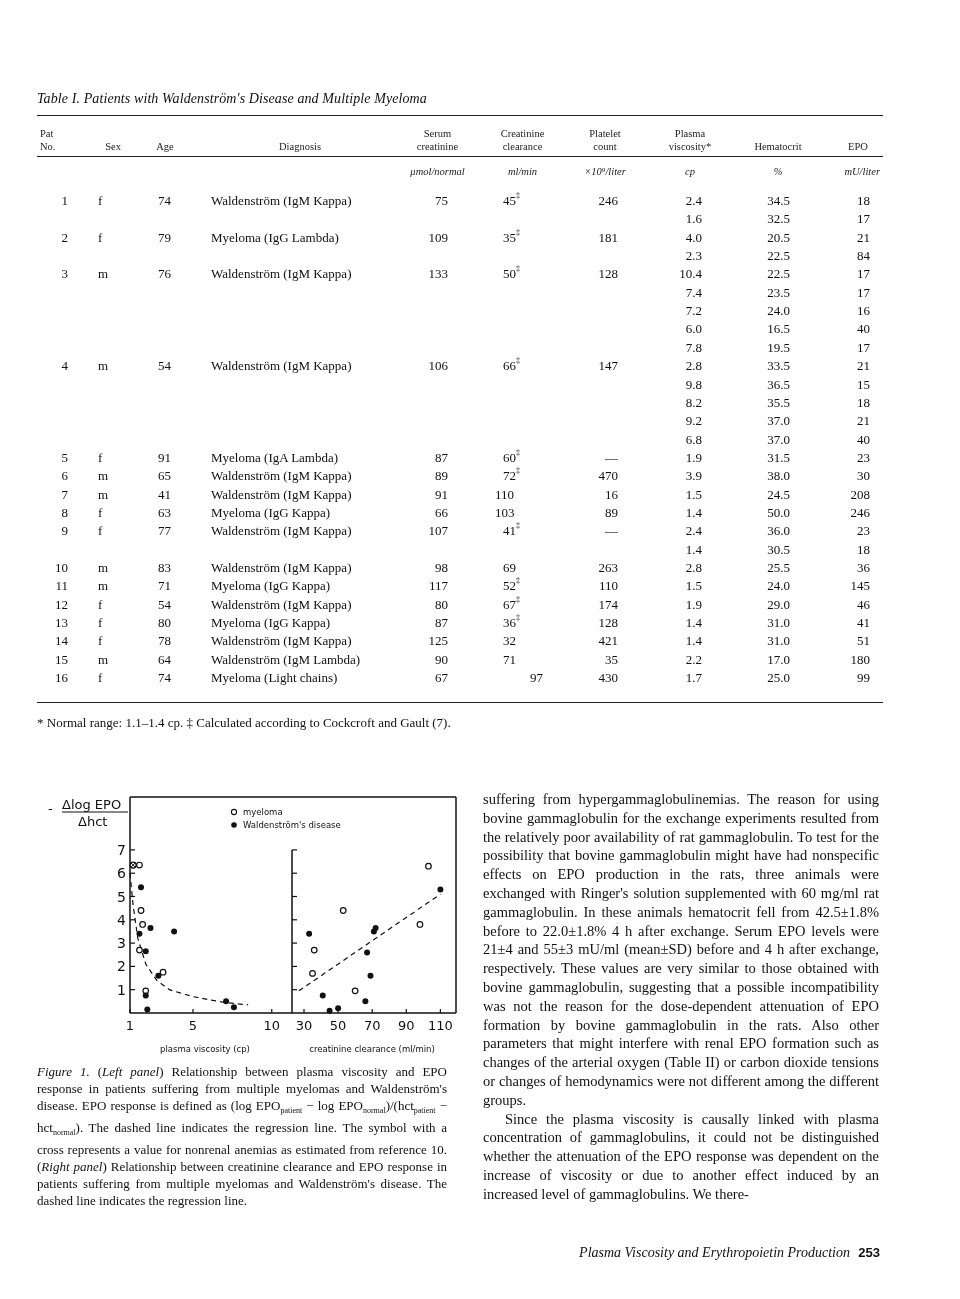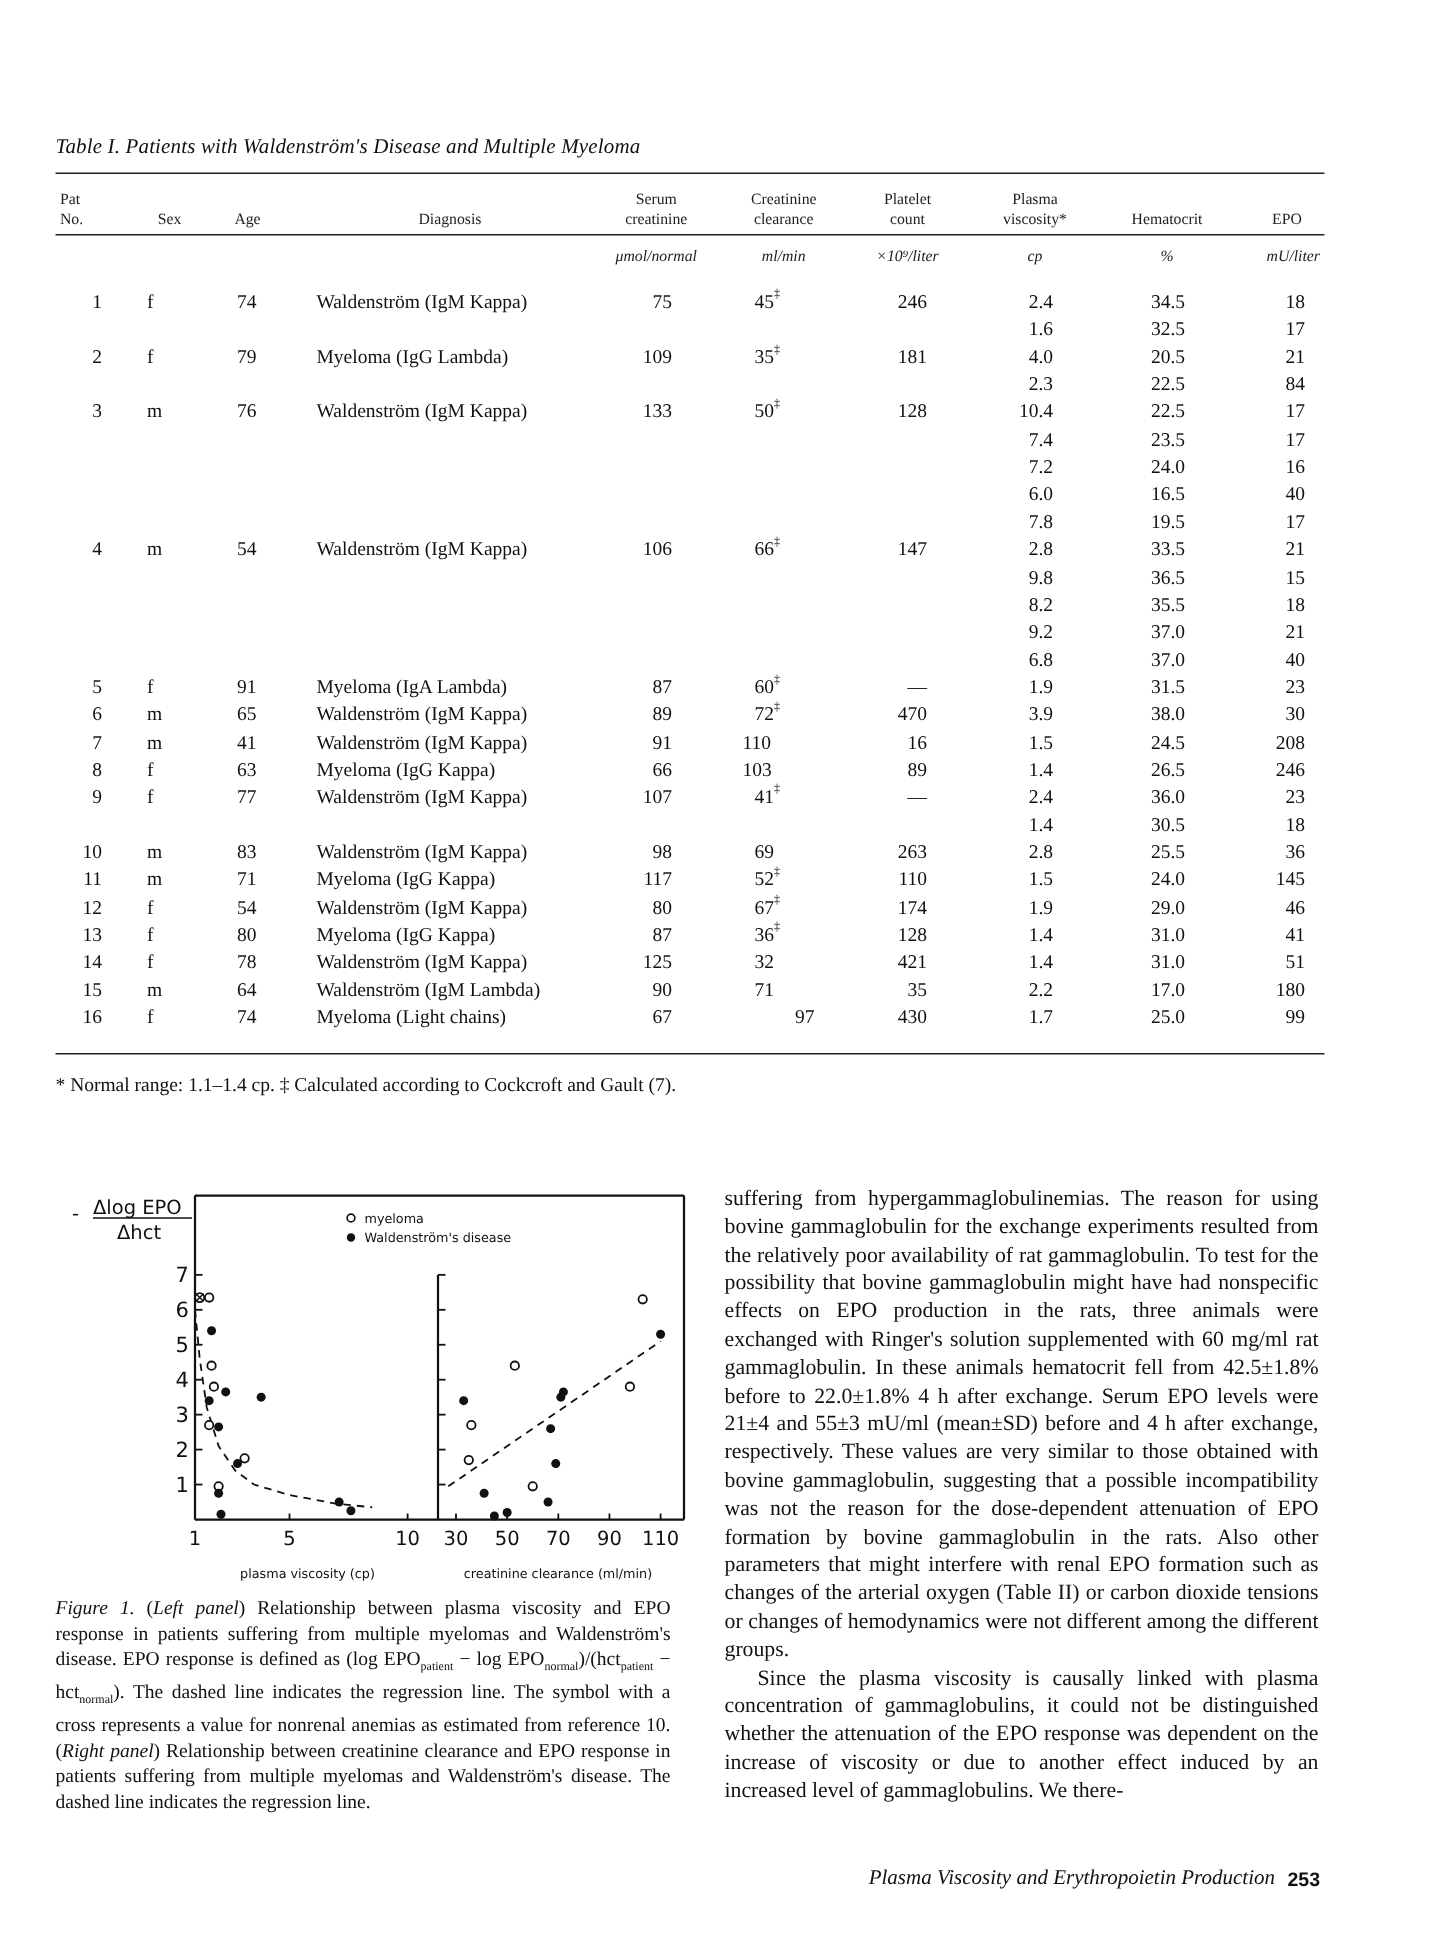--- a/index.html
+++ b/index.html
@@ -273,21 +273,21 @@
     </div>
     <div class="row" style="top: 504.95px;">
       <span class="cell r" style="left: 40px; width: 28px;">8</span>
       <span class="cell " style="left: 98px; width: 20px;">f</span>
       <span class="cell " style="left: 158px; width: 30px;">63</span>
       <span class="cell " style="left: 211px; width: 190px;">Myeloma (IgG Kappa)</span>
       <span class="cell r" style="left: 420px; width: 28px;">66</span>
       <span class="cell " style="left: 495px; width: 40px; text-align: left;"><span>103</span><sup></sup></span>
       <span class="cell r" style="left: 582px; width: 36px;">89</span>
       <span class="cell r" style="left: 668px; width: 34px;">1.4</span>
-      <span class="cell r" style="left: 758px; width: 32px;">26.5</span>
+      <span class="cell r" style="left: 758px; width: 32px;">50.0</span>
       <span class="cell r" style="left: 840px; width: 30px;">246</span>
     </div>
     <div class="row" style="top: 523.3px;">
       <span class="cell r" style="left: 40px; width: 28px;">9</span>
       <span class="cell " style="left: 98px; width: 20px;">f</span>
       <span class="cell " style="left: 158px; width: 30px;">77</span>
       <span class="cell " style="left: 211px; width: 190px;">Waldenström (IgM Kappa)</span>
       <span class="cell r" style="left: 420px; width: 28px;">107</span>
       <span class="cell " style="left: 503px; width: 40px; text-align: left;"><span>41</span><sup>‡</sup></span>
       <span class="cell r" style="left: 582px; width: 36px;">—</span>

